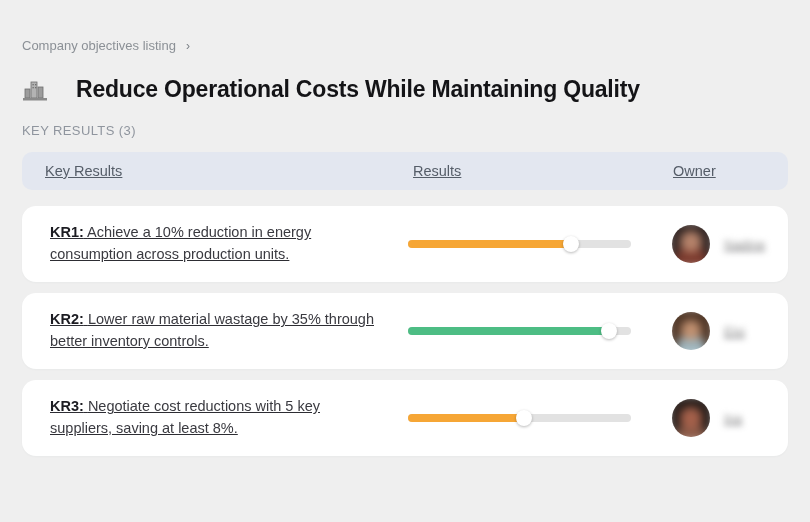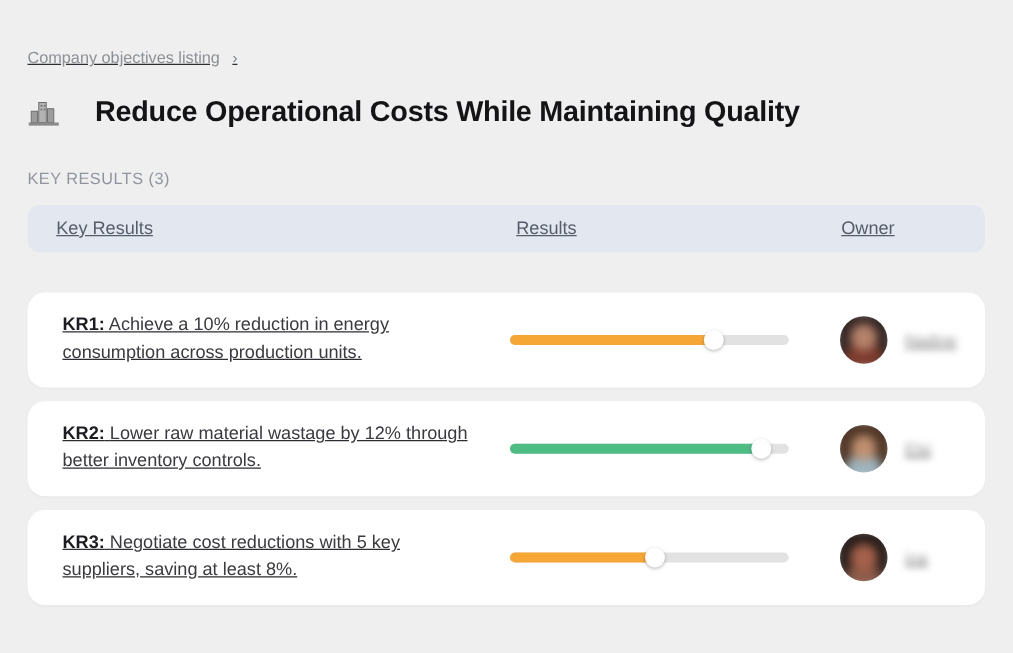--- a/index.html
+++ b/index.html
@@ -6,54 +6,54 @@
   html, body { width: 810px; height: 522px; }
   body {
     background: #efefef;
     font-family: "Liberation Sans", sans-serif;
     color: #2d2d33;
     overflow: hidden;
   }
   .container { padding: 38px 22px 0 22px; }
 
   
-  .breadcrumb { display: flex; align-items: center; gap: 10px; font-size: 13px; text-decoration: underline; }
+  .breadcrumb { display: flex; align-items: center; gap: 10px; font-size: 13px; }
   .crumb-muted { color: #8b9096; }
   .crumb-sep { color: #7b8087; font-size: 12px; margin-top: 1px; }
   .crumb-current { color: #33363c; font-weight: 500; }
 
   
   .title-row { display: flex; align-items: center; gap: 28px; margin-top: 23px; }
   .title-icon { width: 26px; height: 26px; flex: 0 0 auto; }
   .page-title {
     font-size: 23px; font-weight: 700; color: #141417; letter-spacing: -0.2px;
   }
 
   
   .section-label {
-    margin-top: 32px; font-size: 13px; color: #8f959e; letter-spacing: 0.4px;
+    margin-top: 20px; font-size: 13px; color: #8f959e; letter-spacing: 0.4px;
   }
 
   
   .grid-cols { display: grid; grid-template-columns: 386px 242px 1fr; align-items: center; text-decoration: underline; }
   .table-header {
     margin-top: 14px; height: 38px; background: #e3e7f0; border-radius: 10px;
     font-size: 14.5px; color: #555d68;
   }
   .th-kr { padding-left: 23px; }
   .th-status { padding-left: 5px; }
   .th-owner { padding-left: 23px; }
 
   
   .row-card {
     background: #ffffff; border-radius: 14px; height: 76px;
     box-shadow: 0 1px 2px rgba(40,50,70,0.03);
     cursor: pointer;
   }
-  .row-card.first { margin-top: 32px; }
+  .row-card.first { margin-top: 16px; }
   .row-card + .row-card { margin-top: 11px; }
 
   .kr-cell {
     padding-left: 28px; max-width: 362px;
     font-size: 14.5px; line-height: 1.5; color: #3a3a40;
   }
   .kr-label { font-weight: 700; color: #1c1c22; }
 
   
   .status-cell { position: relative; }
@@ -151,21 +151,21 @@
       <span class="avatar avatar-1">
           <span class="avatar-inner"></span>
         </span>
       <span class="owner-name">Nadine</span>
     </div>
   </div>
 
   <div class="row-card grid-cols">
     <div class="kr-cell">
       <span class="kr-label">KR2:</span>
-      <span>Lower raw material wastage by 12% through better inventory controls.</span>
+      <span>Lower raw material wastage by 35% through better inventory controls.</span>
     </div>
     <div class="status-cell">
       <div class="progress-track">
         <div class="progress-fill" style="width: 90%; background: rgb(77, 189, 132);">
           <span class="progress-knob"></span>
         </div>
       </div>
     </div>
     <div class="owner-cell">
       <span class="avatar avatar-2">

